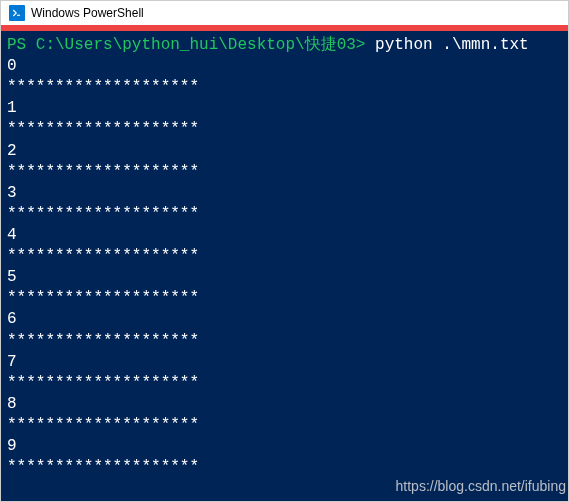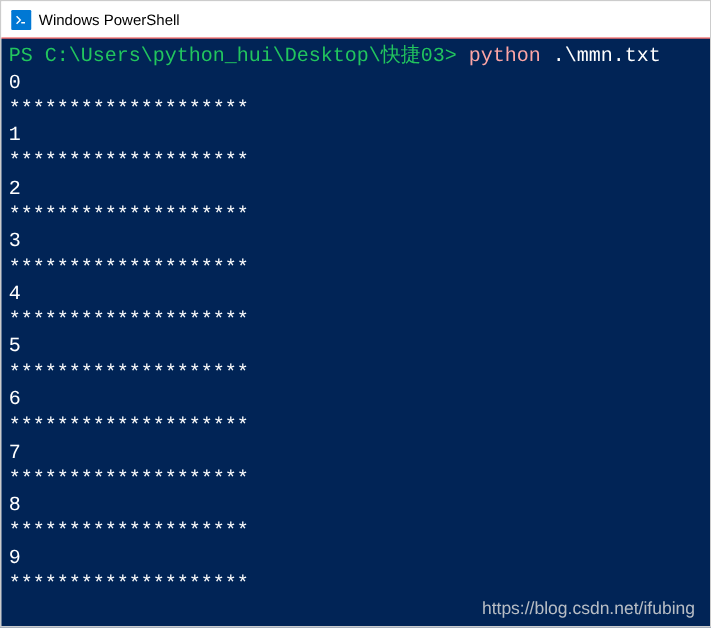--- a/index.html
+++ b/index.html
@@ -14,21 +14,21 @@
       font-family: "Segoe UI", Tahoma, sans-serif;
       position: relative;
       border: 1px solid #ccc;
     }
     .title-bar {
       height: 30px;
       background: #fff;
       display: flex;
       align-items: center;
       padding: 0 8px;
-      border-bottom: 1px solid #ef4444;
+      border-bottom: 6px solid #ef4444;
     }
     .title-icon {
       width: 16px;
       height: 16px;
       margin-right: 6px;
       background: #0078d4;
       display: flex;
       align-items: center;
       justify-content: center;
       border-radius: 1px;
@@ -52,29 +52,29 @@
       overflow: hidden;
       position: relative;
     }
     .line {
       white-space: pre;
     }
     .prompt {
       color: #22c55e;
     }
     .command {
-      color: #fca5a5;
+      color: #ffffff;
     }
     .args {
       color: #ffffff;
     }
     .watermark {
       position: absolute;
       bottom: 6px;
-      right: 12px;
+      right: 2px;
       color: #d8d8d8;
       font-family: "Segoe UI", Arial, sans-serif;
       font-size: 14px;
       opacity: 0.85;
     }
   </style>
 </head>
 <body>
 
 <div class="title-bar">

